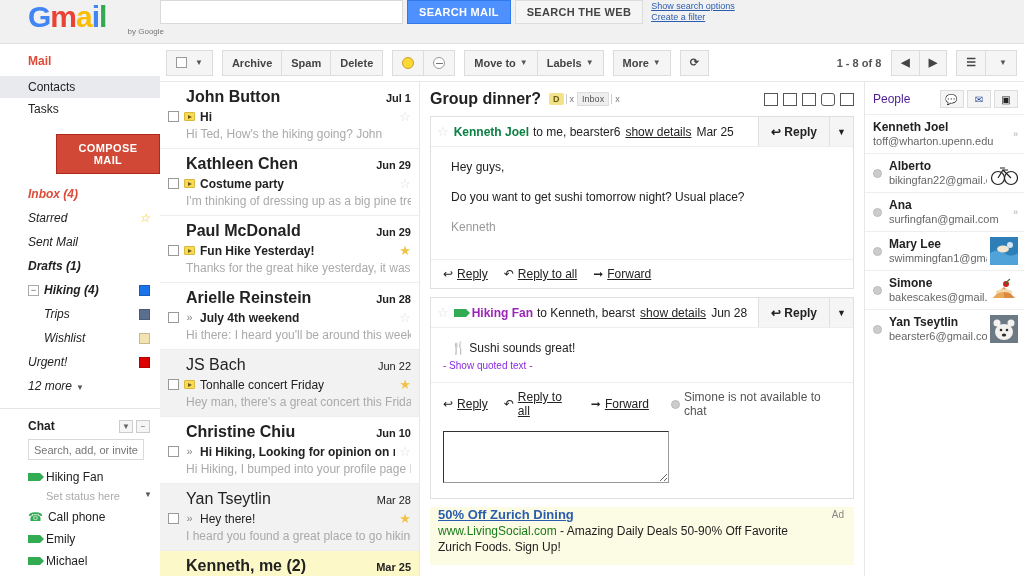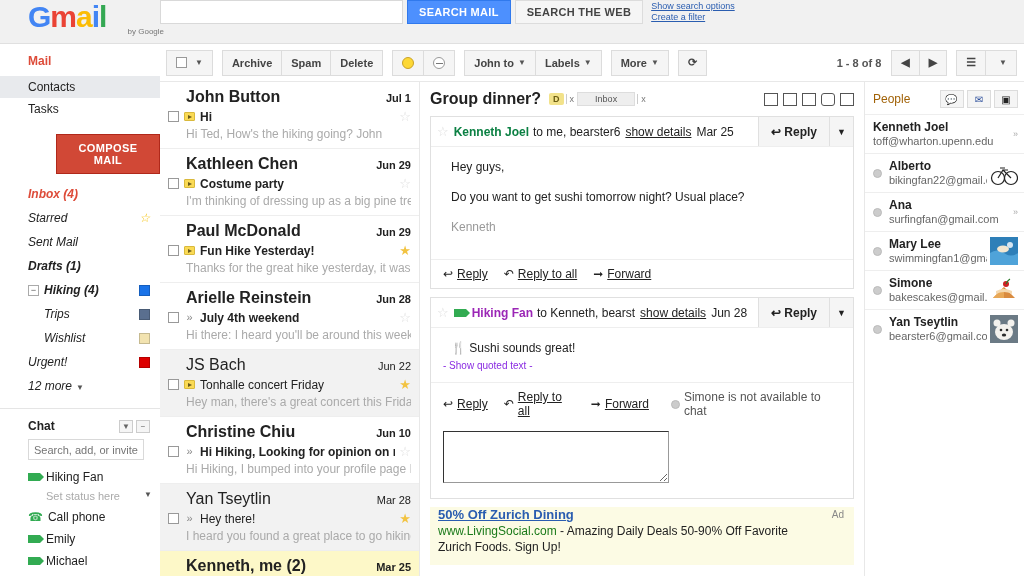--- a/index.html
+++ b/index.html
@@ -125,21 +125,21 @@
              white-space:nowrap; overflow:hidden; }
   .arrowcol { position:absolute; left:8px; top:25px; font-size:8px; color:#555; }
 
   
   .reader { flex:1; overflow:hidden; padding:8px 10px 0 10px; background:#fff; }
   .thread-head { display:flex; align-items:center; padding:0 0 8px 0; }
   .thread-title { font-size:16px; font-weight:bold; color:#222; margin-right:8px; }
   .chip-y { background:#f2e28a; color:#6b5c12; font-size:9px; font-weight:bold;
             padding:1px 4px; border-radius:2px; }
   .chip { background:#eee; border:1px solid #ddd; color:#555; font-size:9px;
-          padding:1px 17px; border-radius:0; }
+          padding:1px 4px; border-radius:0; }
   .chipx { font-size:9px; color:#777; padding:0 3px; border-left:1px solid #ccc;
            margin-left:2px; cursor:pointer; }
   .hicons { margin-left:auto; display:flex; gap:5px; }
   .hic { width:14px; height:13px; border:1.6px solid #555; position:relative; }
   .msg { border:1px solid #e0e0e0; background:#fff; margin-bottom:8px; }
   .msg-head { display:flex; align-items:stretch; border-bottom:1px solid #eee; }
   .msg-headtext { flex:1; padding:7px 6px 7px 6px; display:flex; align-items:center;
                   font-size:12px; white-space:nowrap; overflow:hidden; }
   .hstar { color:#ddd; font-size:13px; margin-right:5px; }
   .sender { font-weight:bold; }
@@ -173,21 +173,21 @@
         line-height:16px;gap:21px; }
   .ad .body { flex:1; }
   .ad a.t { color:#2a5db0; font-weight:bold; text-decoration:underline; font-size:13px;
             display:block; }
   .ad .u { color:#1a7a1a; }
   .ad .lab { color:#888; font-size:10px; }
 
   
   .people { width:160px; flex:0 0 160px; border-left:1px solid #e8e8e8; background:#fff; }
   .people-head { display:flex; align-items:center; padding:8px 6px 6px 8px; }
-  .people-head .t { font-size:12px; color:#a16207; flex:1; }
+  .people-head .t { font-size:12px; color:#4c1d95; flex:1; }
   .pbtn { width:24px; height:18px; border:1px solid #dcdcdc; background:#f5f5f5;
           display:flex; align-items:center; justify-content:center; margin-left:3px;
           cursor:pointer; font-size:10px; }
   .prow { display:flex; align-items:center; border-top:1px solid #eee; padding:5px 6px 5px 8px;
           min-height:36px; cursor:pointer; position:relative; }
   .prow .pd { flex:1; overflow:hidden; }
   .pname { font-weight:bold; font-size:12px; white-space:nowrap; }
   .pmail { font-size:11px; color:#666; white-space:nowrap; overflow:hidden; }
   .pchev { font-size:9px; color:#aaa; padding-left:3px; }
   .pav { width:28px; height:28px; flex:0 0 28px; margin-left:3px; }
@@ -305,21 +305,21 @@
       <div class="tbgroup">
         <div class="tb">
             <span class="dot-y"></span>
           </div>
         <div class="tb">
             <span class="dot-g"></span>
           </div>
       </div>
       <div class="tbgroup">
         <div class="tb">
-            <span>John to</span>
+            <span>Move to</span>
             <span class="caret">▼</span>
           </div>
         <div class="tb">
             <span>Labels</span>
             <span class="caret">▼</span>
           </div>
       </div>
       <div class="tbgroup">
         <div class="tb">
             <span>More</span>

